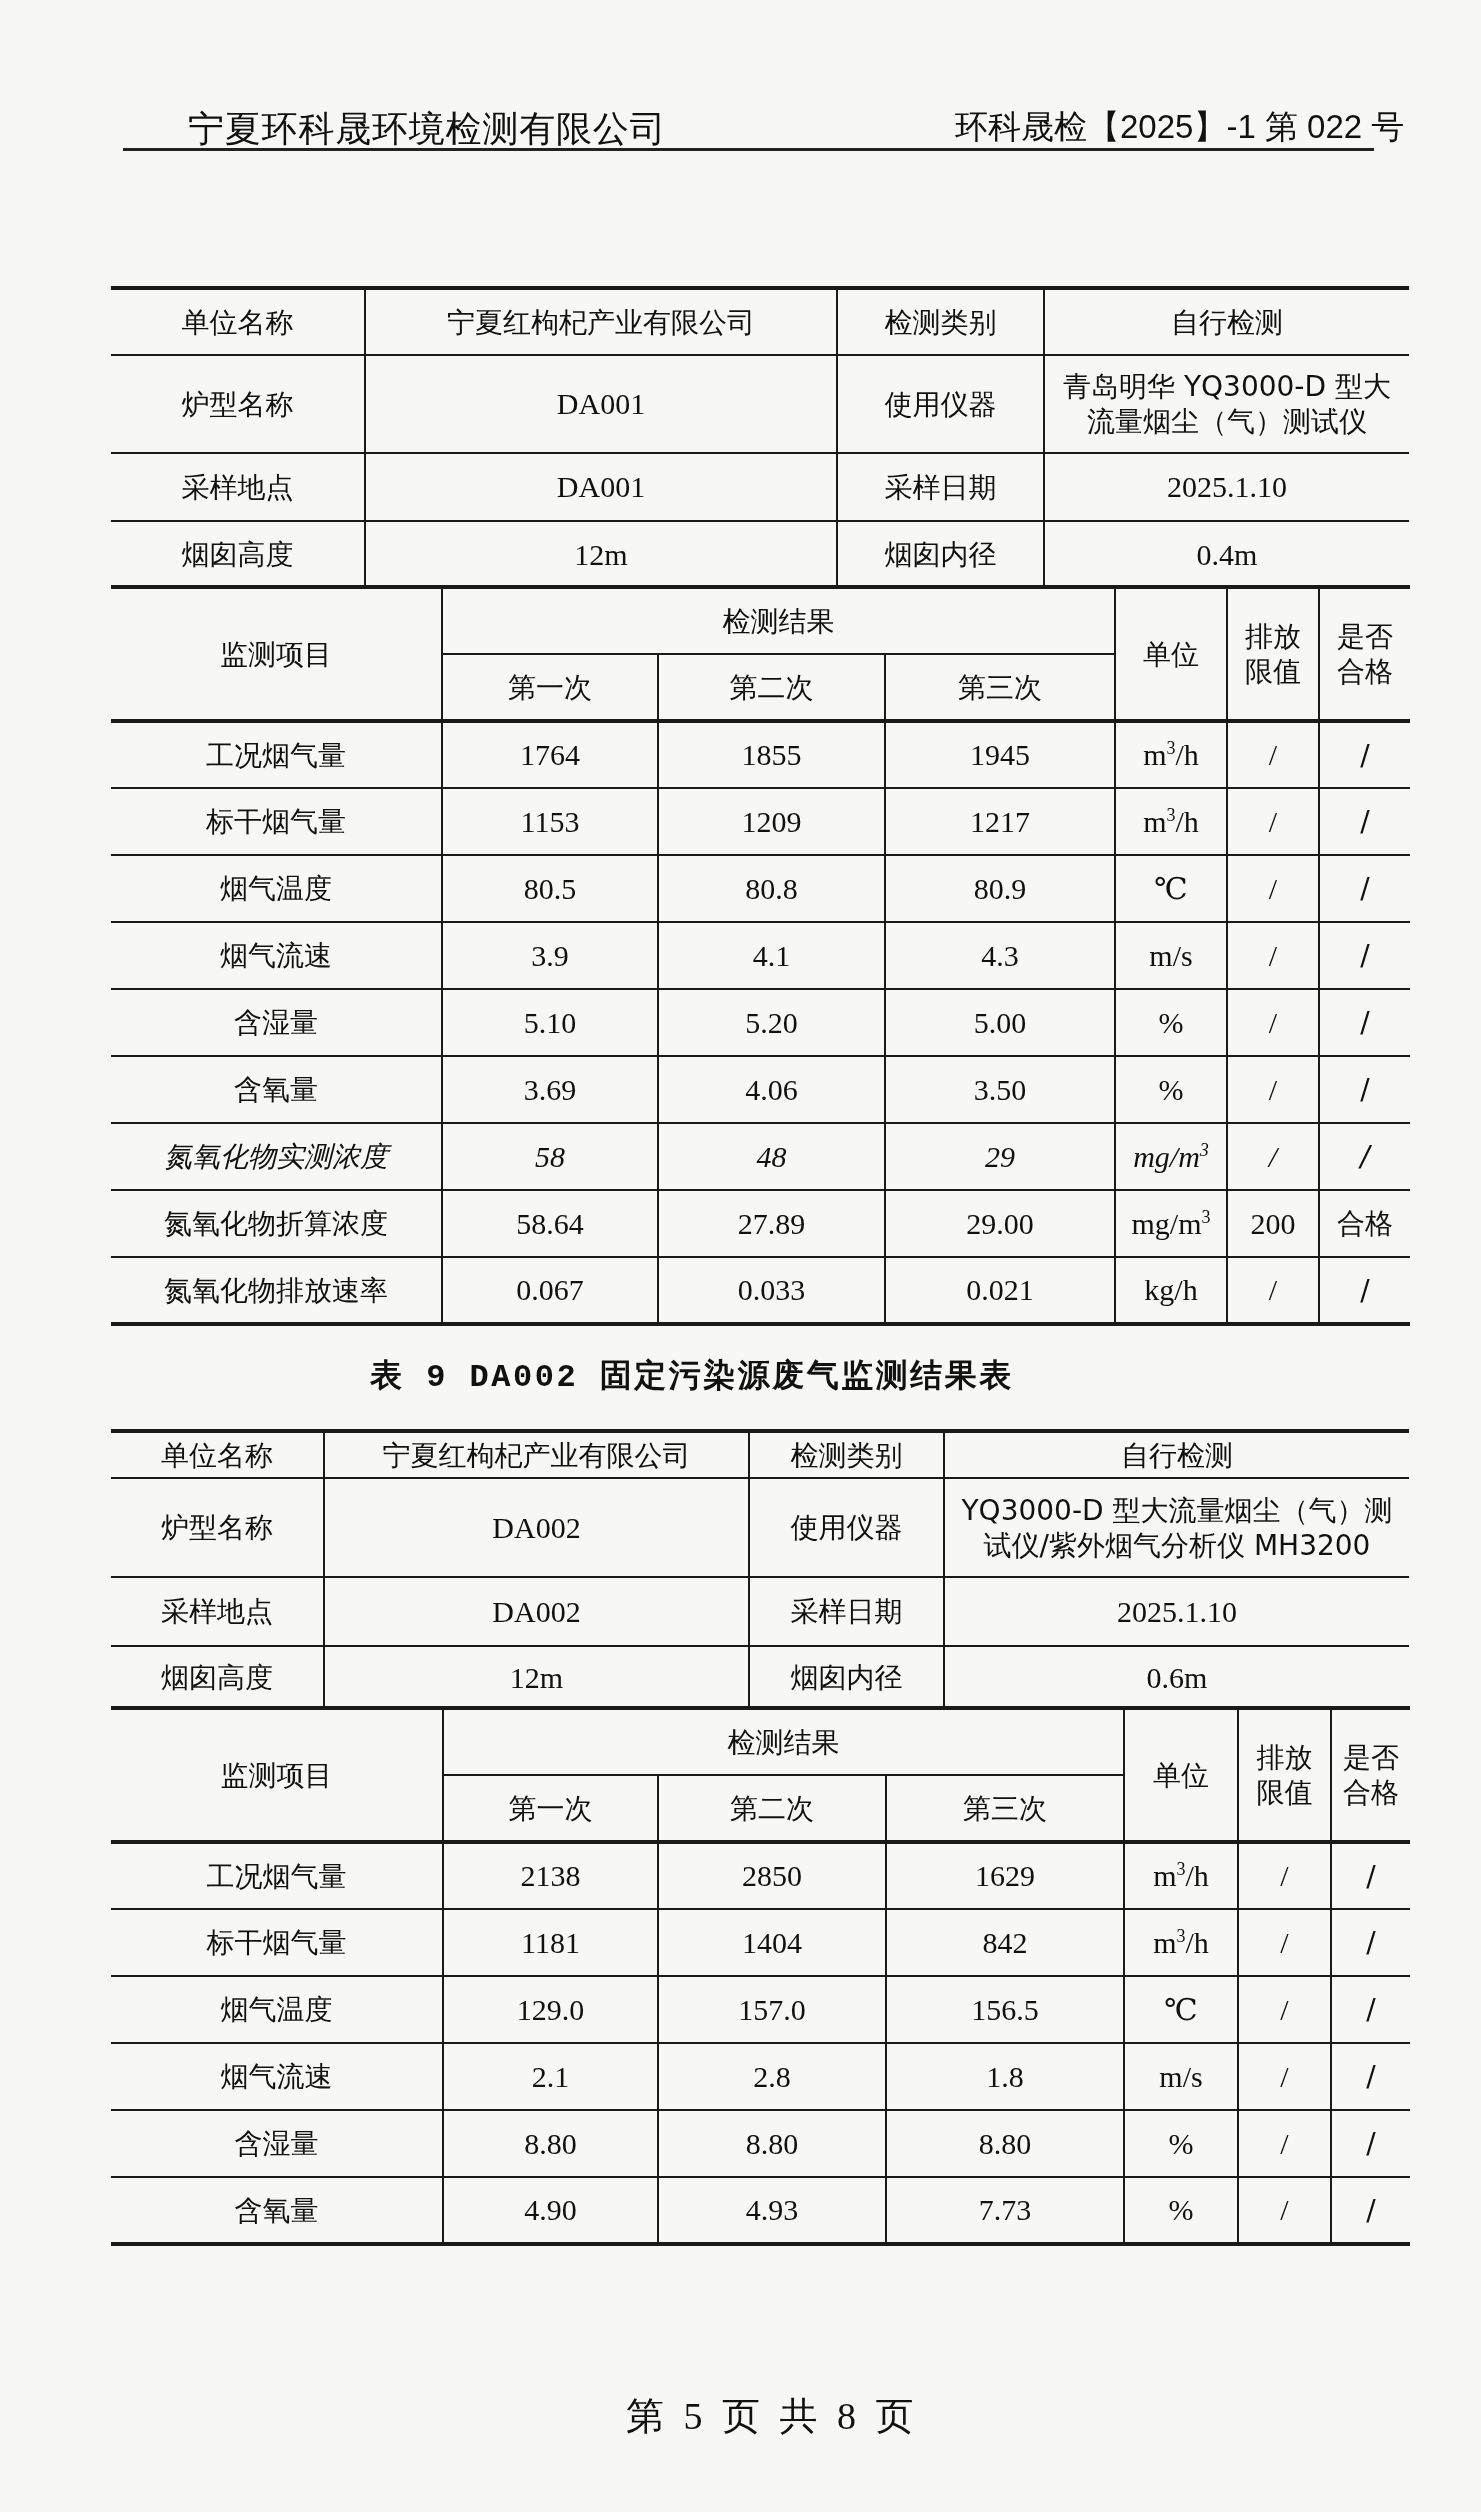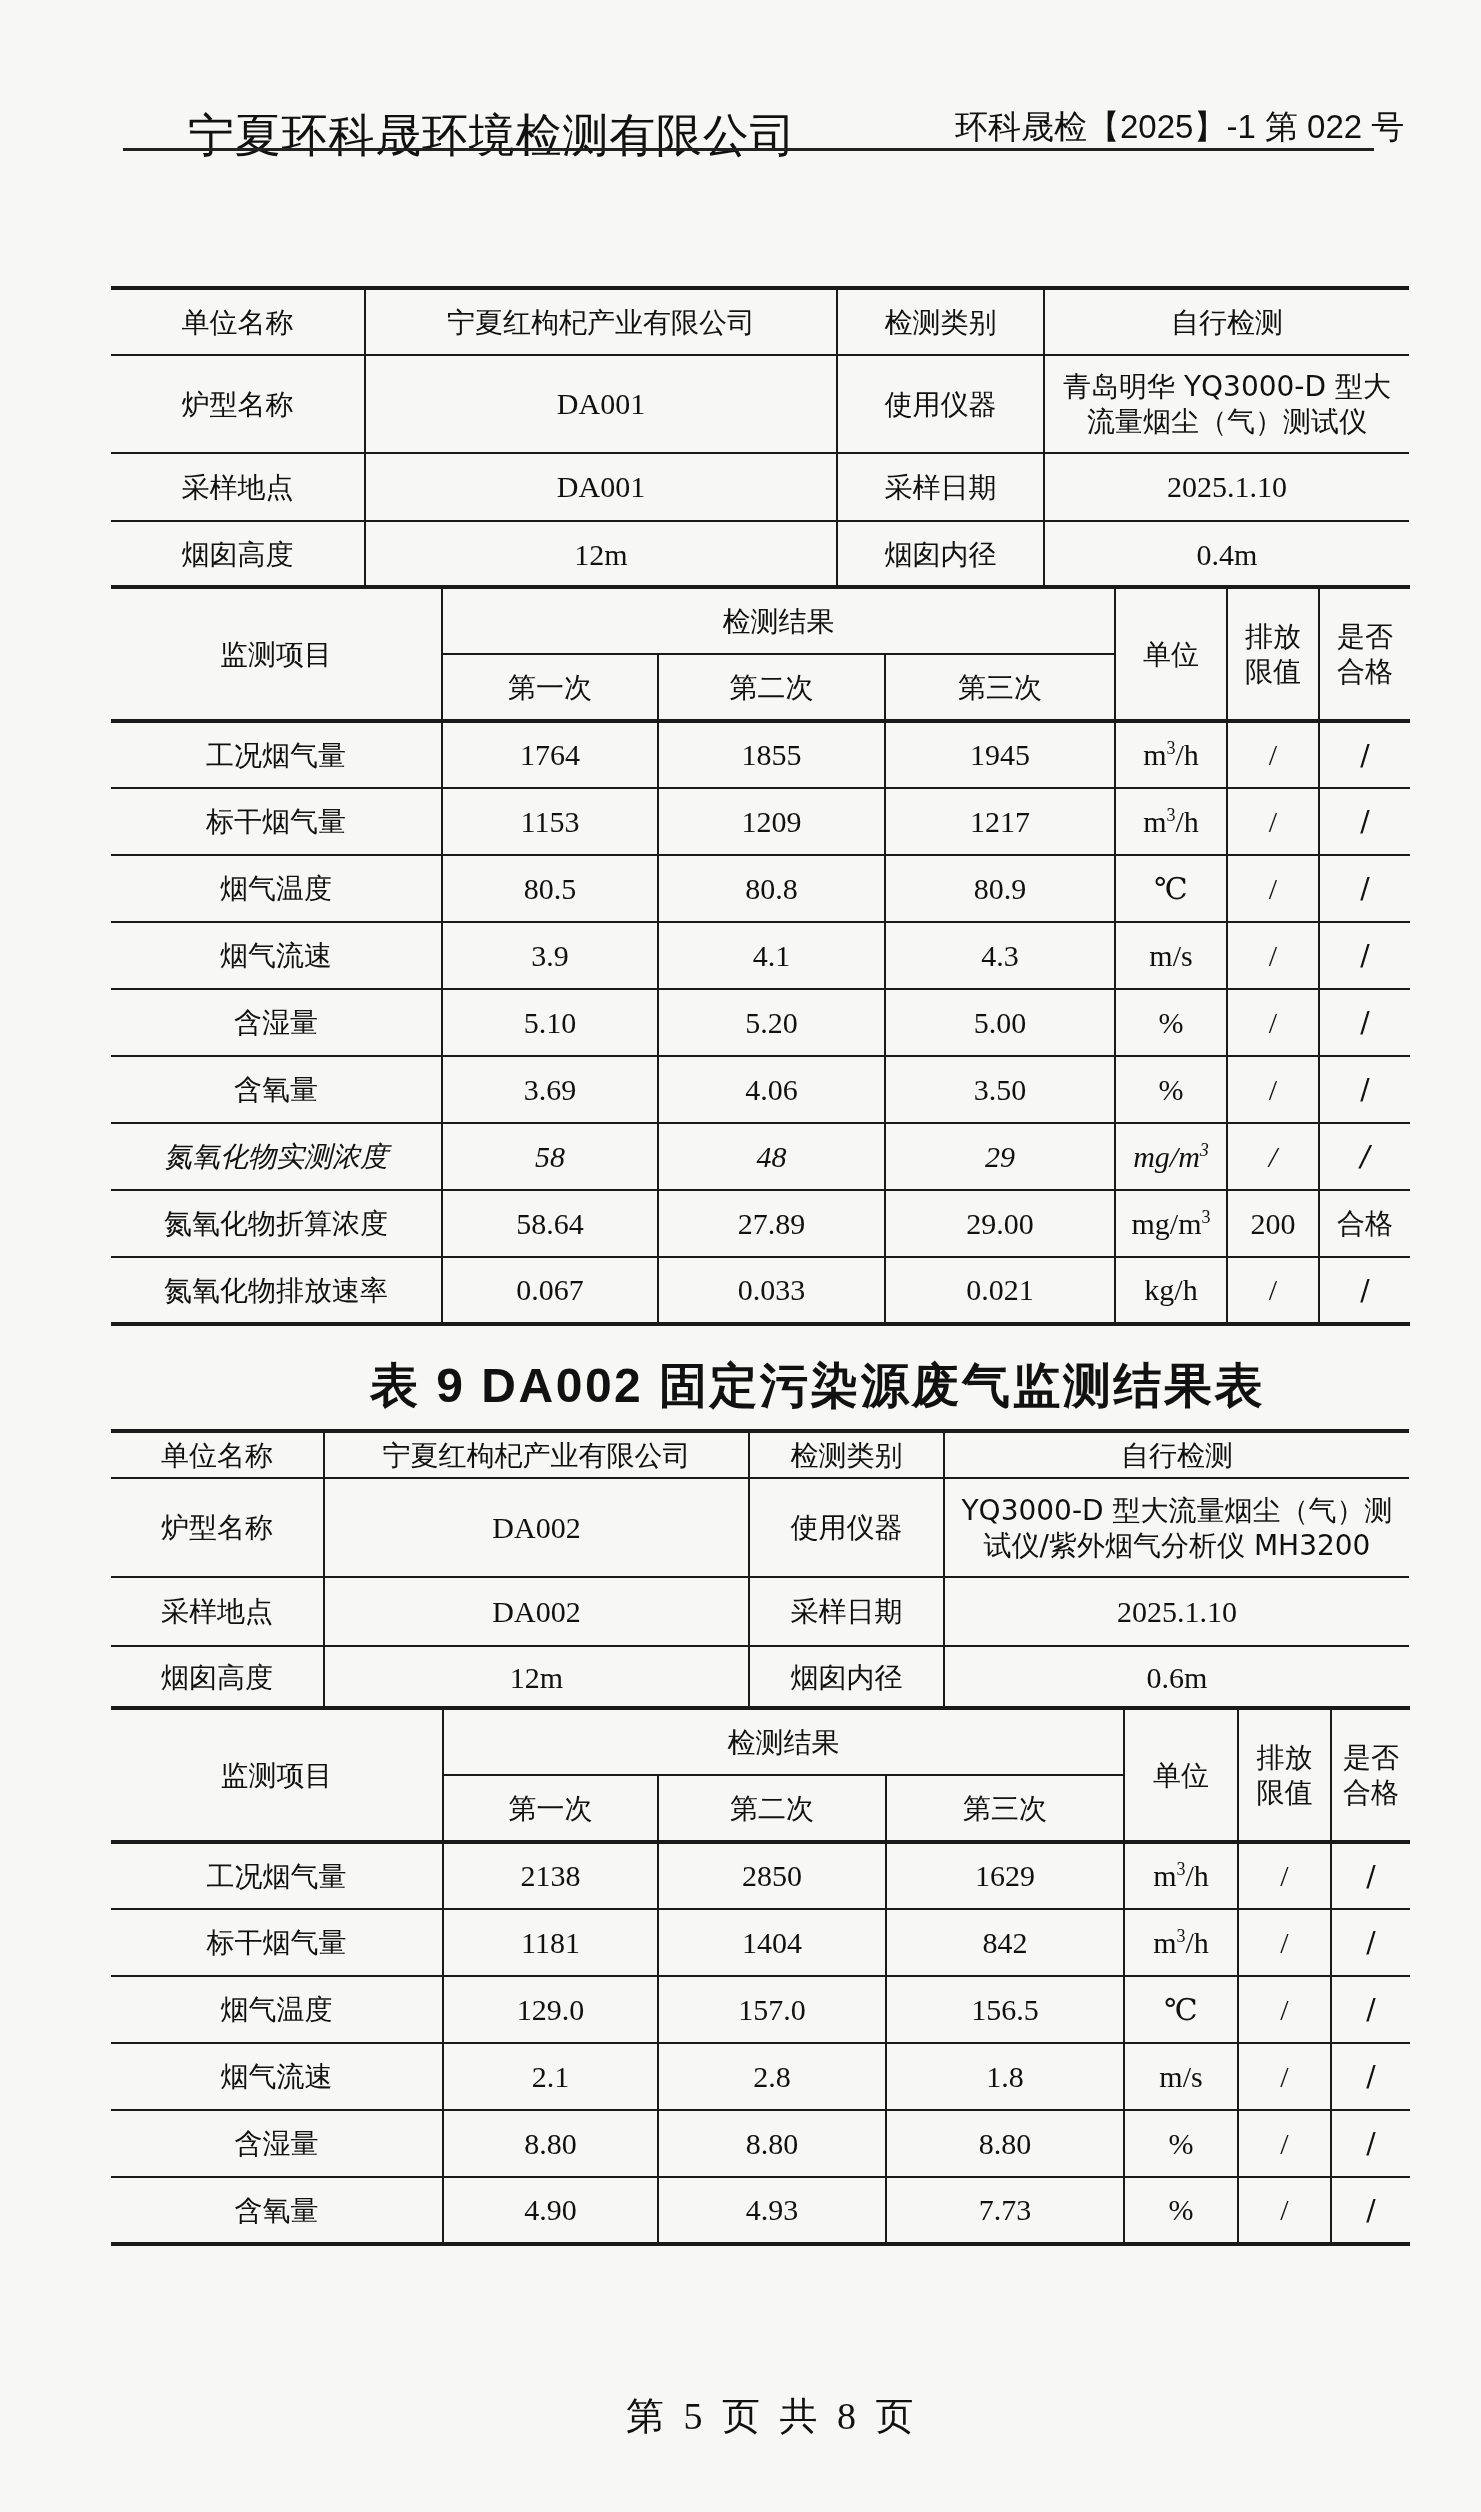--- a/index.html
+++ b/index.html
@@ -4,21 +4,21 @@
   <style>
     html, body { margin: 0; padding: 0; }
     body {
       width: 1482px; height: 2512px; position: relative; overflow: hidden;
       background: #f7f7f5;
       font-family: "DejaVu Serif", "Liberation Serif", serif;
       color: #111;
     }
     .abs { position: absolute; }
     .header-left {
-      left: 188px; top: 105px; font-size: 46px; letter-spacing: 0.8px;
+      left: 188px; top: 105px; font-size: 36px; letter-spacing: 0.8px;
       font-family: "DejaVu Sans", sans-serif; white-space: nowrap;
     }
     .header-right {
       left: 955px; top: 105px; font-size: 33px; white-space: nowrap;
       font-family: Liberation Sans, sans-serif;
     }
     .header-rule { left: 123px; top: 148px; width: 1251px; height: 2.5px; background: #222; }
 
     table.grid {
       position: absolute; border-collapse: collapse; table-layout: fixed;
@@ -32,22 +32,22 @@
     table.grid td.num { font-family: "Liberation Serif", "DejaVu Serif", serif; font-size: 30px; }
     table.grid tr:first-child td { border-top-width: 4.1px; }
     table.grid tr td:first-child { border-left: none; }
     table.grid tr td:last-child { border-right: none; }
     table.grid.last tr:last-child td { border-bottom-width: 4.1px; }
     table.grid.info tr:first-child td { border-top-width: 4.1px; }
     .stack { line-height: 1.25; }
     sup { font-size: 0.6em; vertical-align: super; line-height: 0; }
 
     .caption {
-      left: 370px; top: 1354px; font-size: 48px; font-weight: bold; white-space: nowrap;
-      letter-spacing: 2.5px; font-family: Liberation Sans, sans-serif;
+      left: 370px; top: 1354px; font-size: 32px; font-weight: bold; white-space: nowrap;
+      letter-spacing: 2.5px; font-family: Liberation Mono, monospace;
     }
     .footer {
       left: 626px; top: 2391px; font-size: 38px; white-space: nowrap; word-spacing: 10px;
       font-family: Liberation Serif, serif;
     }
   </style>
 </head>
 <body>
 
 <div class="abs header-left">宁夏环科晟环境检测有限公司</div>

